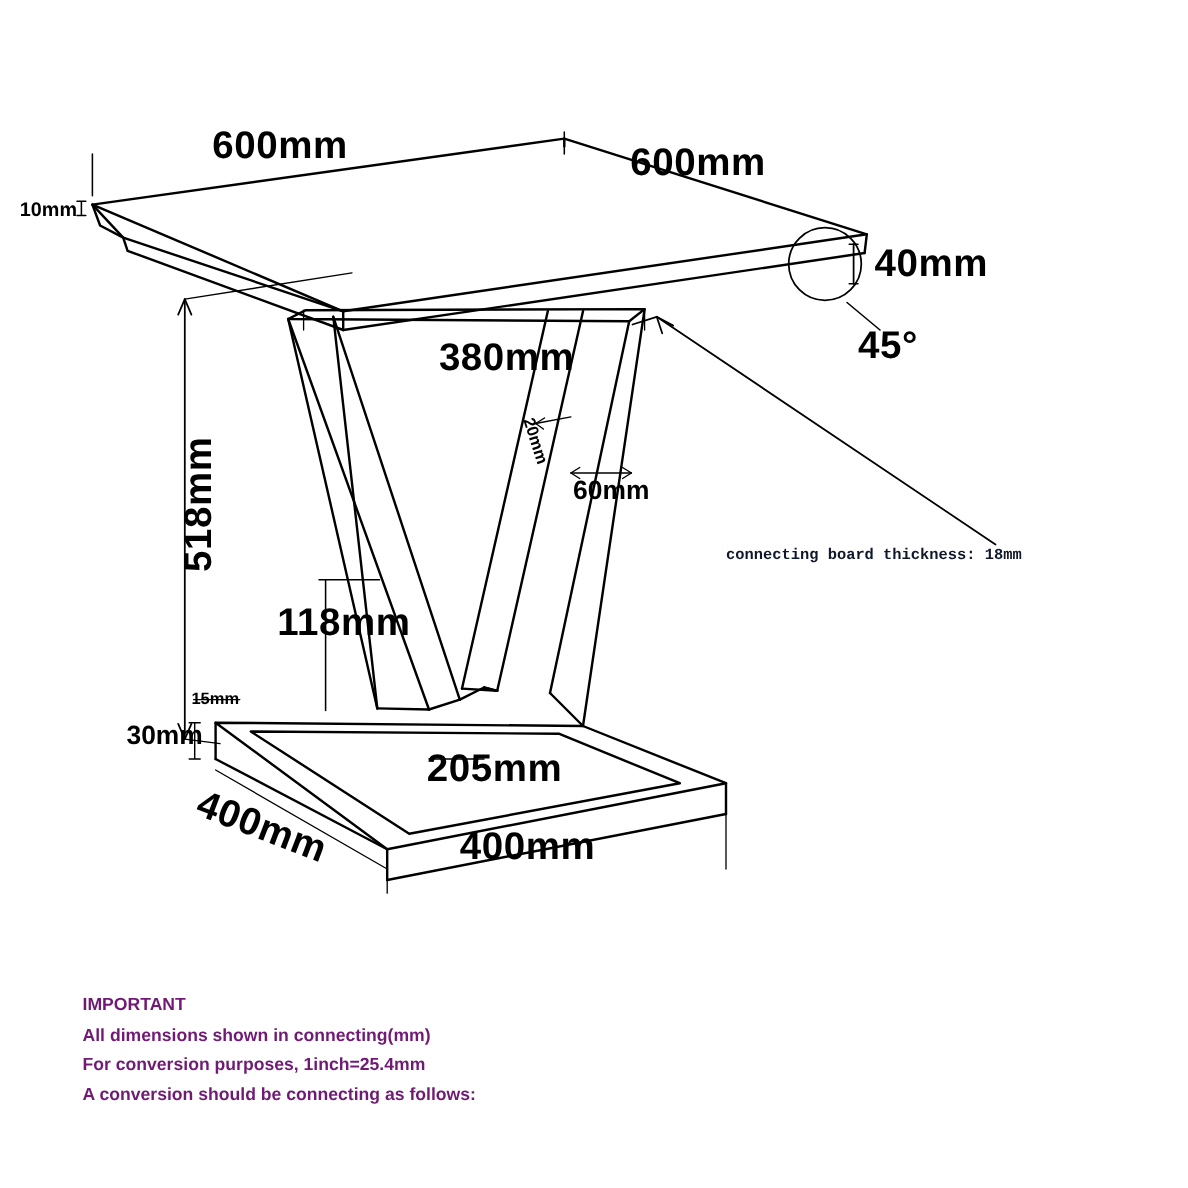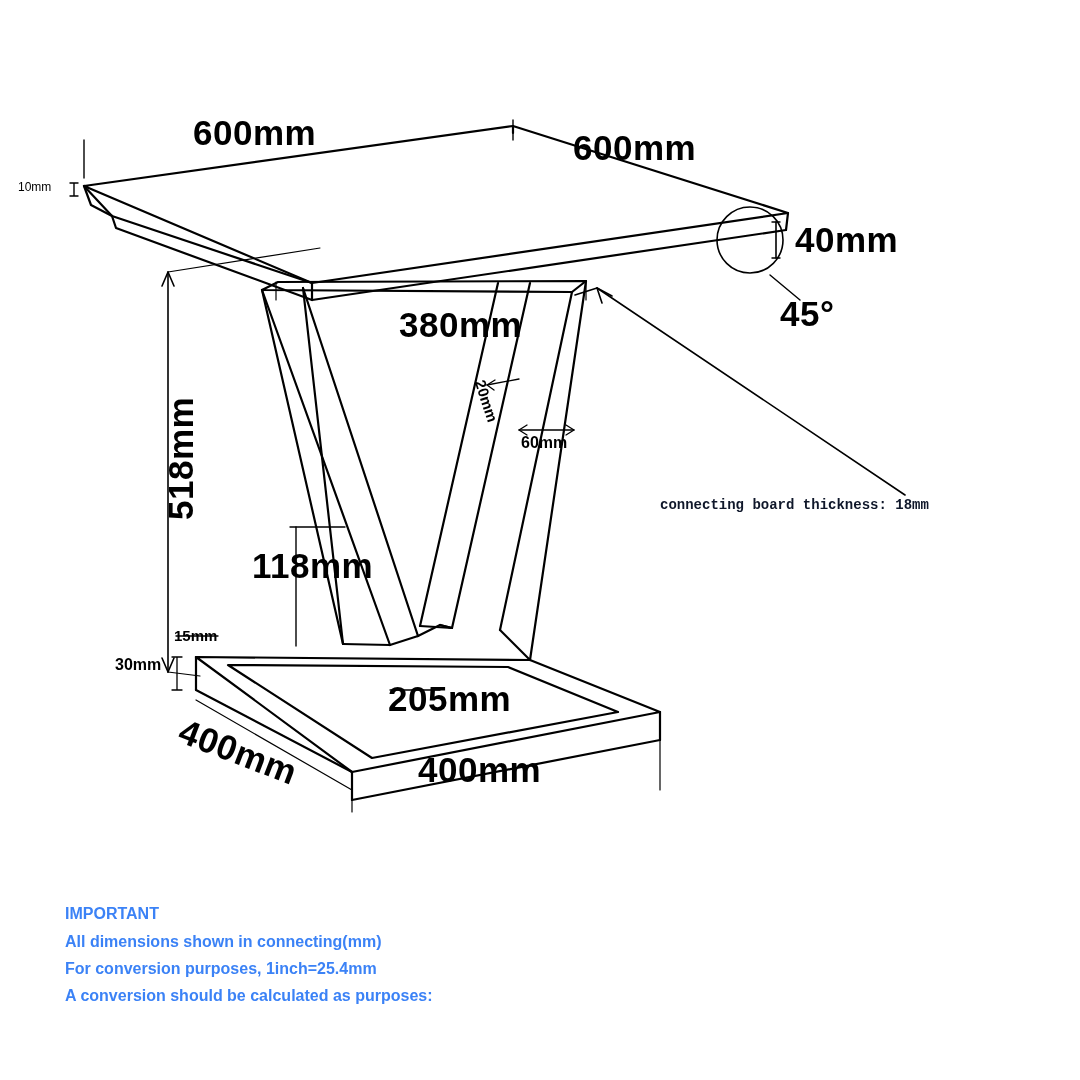--- a/index.html
+++ b/index.html
@@ -27,28 +27,28 @@
     height: 1080px;
   }
   .lbl {
     position: absolute;
     color: #000000;
     font-family: "Liberation Sans", sans-serif;
     white-space: nowrap;
     line-height: 1;
   }
   .big { font-size: 35px; font-weight: 700; letter-spacing: 0.5px; }
-  .med { font-size: 16px; font-weight: 700; }
+  .med { font-size: 24px; font-weight: 700; }
   .sml { font-size: 15px; font-weight: 700; }
-  .xsml { font-size: 12px; font-weight: 400; }
+  .xsml { font-size: 18px; font-weight: 700; }
   .rot90 { transform: rotate(-90deg); transform-origin: left top; }
   .note {
     position: absolute;
-    left: 65px;
-    color: #3b82f6;
+    left: 75px;
+    color: #701a75;
     font-family: "Liberation Sans", sans-serif;
     font-size: 16px;
     font-weight: 700;
     white-space: nowrap;
   }
   .mono-note {
     position: absolute;
     color: #0f172a;
     font-family: "Liberation Mono", monospace;
     font-size: 14px;
@@ -164,15 +164,15 @@
 
   <div class="lbl big" style="left:388px; top:681px;">205mm</div>
   <div class="lbl big" style="left:187px; top:713px; transform: rotate(21deg); transform-origin: left top;">400mm</div>
   <div class="lbl big" style="left:418px; top:752px;">400mm</div>
 
   <div class="mono-note" style="left:660px; top:497px;">connecting board thickness: 18mm</div>
 
   <div class="note" style="top:905px;">IMPORTANT</div>
   <div class="note" style="top:933px;">All dimensions shown in connecting(mm)</div>
   <div class="note" style="top:960px;">For conversion purposes, 1inch=25.4mm</div>
-  <div class="note" style="top:987px;">A conversion should be calculated as purposes:</div>
+  <div class="note" style="top:987px;">A conversion should be connecting as follows:</div>
 
 </div>
 
 </body></html>

